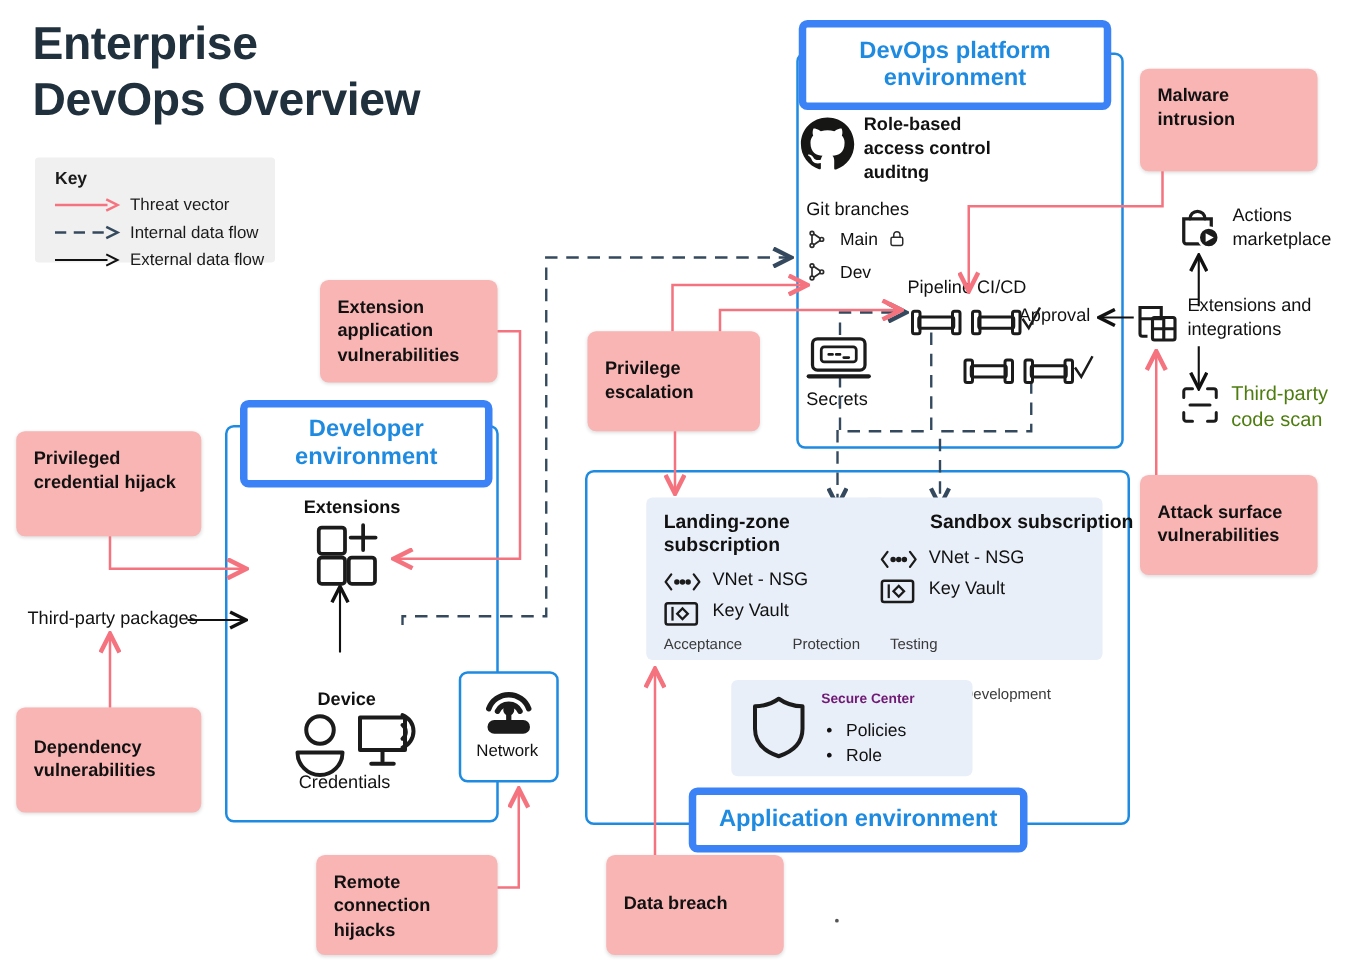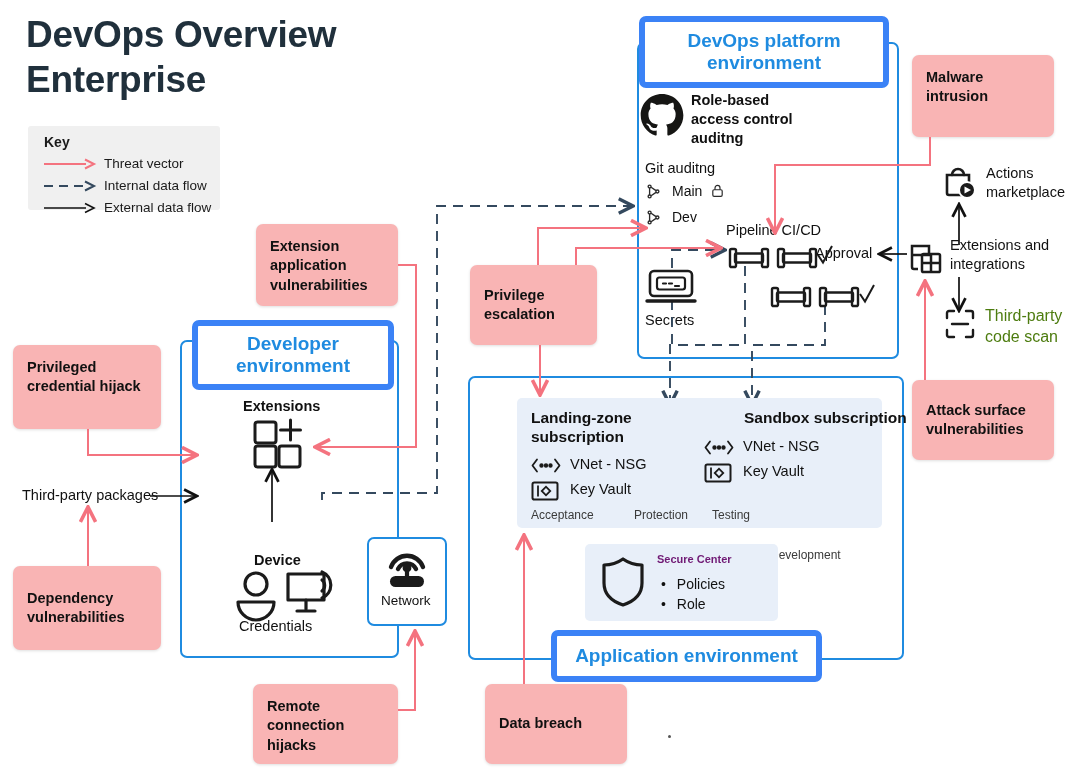--- a/index.html
+++ b/index.html
@@ -39,22 +39,22 @@
   svg{display:block;overflow:visible;}
   #wires{position:absolute;left:0;top:0;width:1079px;height:779px;z-index:3;pointer-events:none;}
   #wires-top{position:absolute;left:0;top:0;width:1079px;height:779px;z-index:8;pointer-events:none;}
 </style>
 </head>
 <body>
 
 <div id="stage">
 
   <div class="abs" id="title">
+    <div>Enterprise</div>
     <div>DevOps Overview</div>
-    <div>Enterprise</div>
   </div>
 
   <div class="abs" id="key">
     <div class="kt">Key</div>
 
     <div class="krow k1">
       <svg width="52" height="12">
         <line x1="0" y1="6" x2="42" y2="6" stroke="#f4737f" stroke-width="2"></line>
         <path d="M41,1.5 L50,6 L41,10.5" fill="none" stroke="#f4737f" stroke-width="2"></path>
       </svg>
@@ -141,21 +141,21 @@
       <path fill="#161614" d="M12 .5C5.73.5.89 5.34.89 11.61c0 4.9 3.18 9.06 7.59 10.53.55.1.76-.24.76-.53
         0-.26-.01-1.13-.02-2.05-3.09.67-3.74-1.3-3.74-1.3-.5-1.29-1.23-1.63-1.23-1.63-1.01-.69.08-.68.08-.68
         1.11.08 1.7 1.14 1.7 1.14.99 1.7 2.6 1.21 3.23.92.1-.72.39-1.21.7-1.49-2.47-.28-5.06-1.23-5.06-5.5
         0-1.21.43-2.2 1.14-2.98-.11-.28-.5-1.41.11-2.94 0 0 .94-.3 3.07 1.14a10.6 10.6 0 0 1 5.6 0c2.12-1.44
         3.06-1.14 3.06-1.14.61 1.53.23 2.66.11 2.94.71.78 1.14 1.77 1.14 2.98 0 4.28-2.6 5.22-5.08 5.49.4.35.76 1.03.76 2.08
         0 1.5-.01 2.71-.01 3.08 0 .29.2.64.77.53 4.4-1.47 7.58-5.63 7.58-10.53C23.11 5.34 18.27.5 12 .5z"></path>
     </svg>
   </div>
   <div class="abs" style="left:691px;top:91px;width:120px;font-size:14.5px;font-weight:bold;line-height:1.3;color:#111;">Role-based access control auditng</div>
 
-  <div class="abs lab" style="left:645px;top:160px;font-size:14.5px;">Git auditng</div>
+  <div class="abs lab" style="left:645px;top:160px;font-size:14.5px;">Git branches</div>
 
   <div class="abs" style="left:645px;top:183px;">
     <svg width="17" height="17" viewBox="0 0 24 24" fill="none" stroke="#2b2b2b" stroke-width="1.9">
       <circle cx="6.5" cy="5" r="2.1"></circle>
         <circle cx="6.5" cy="19" r="2.1"></circle>
         <circle cx="17.5" cy="12" r="2.1"></circle>
       <path d="M6.5 7.1v9.8M8.6 5.9l7 4.9M8.6 18.1l7-4.9"></path>
     </svg>
   </div>
   <div class="abs lab" style="left:672px;top:183px;">Main</div>
@@ -360,21 +360,21 @@
   <div class="abs lab" style="left:22px;top:487px;font-size:14.5px;">Third-party packages</div>
 
   <div class="abs threat" style="left:912px;top:55px;width:142px;height:82px;">
     <span>Malware intrusion</span>
   </div>
 
   <div class="abs threat" style="left:256px;top:224px;width:142px;height:82px;">
     <span>Extension application vulnerabilities</span>
   </div>
 
-  <div class="abs threat" style="left:470px;top:265px;width:127px;height:80px;display:flex;align-items:center;">
+  <div class="abs threat" style="left:470px;top:265px;width:138px;height:80px;display:flex;align-items:center;">
     <span>Privilege escalation</span>
   </div>
 
   <div class="abs threat" style="left:13px;top:345px;width:148px;height:84px;">
     <span>Privileged credential hijack</span>
   </div>
 
   <div class="abs threat" style="left:13px;top:566px;width:148px;height:84px;display:flex;align-items:center;">
     <span>Dependency vulnerabilities</span>
   </div>

